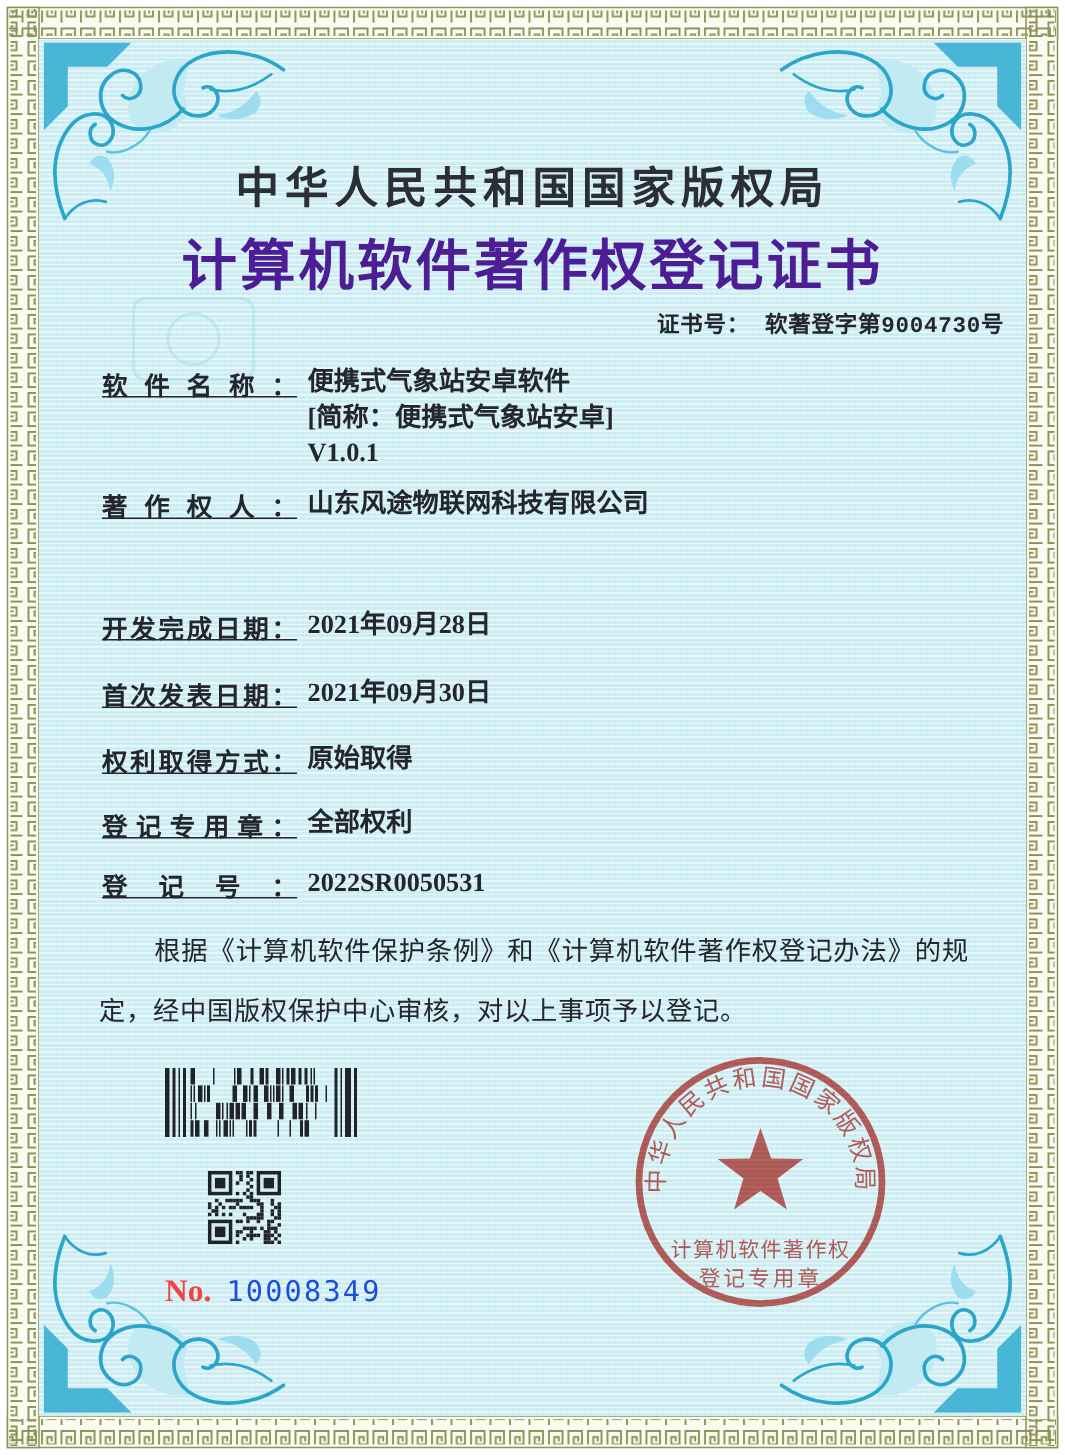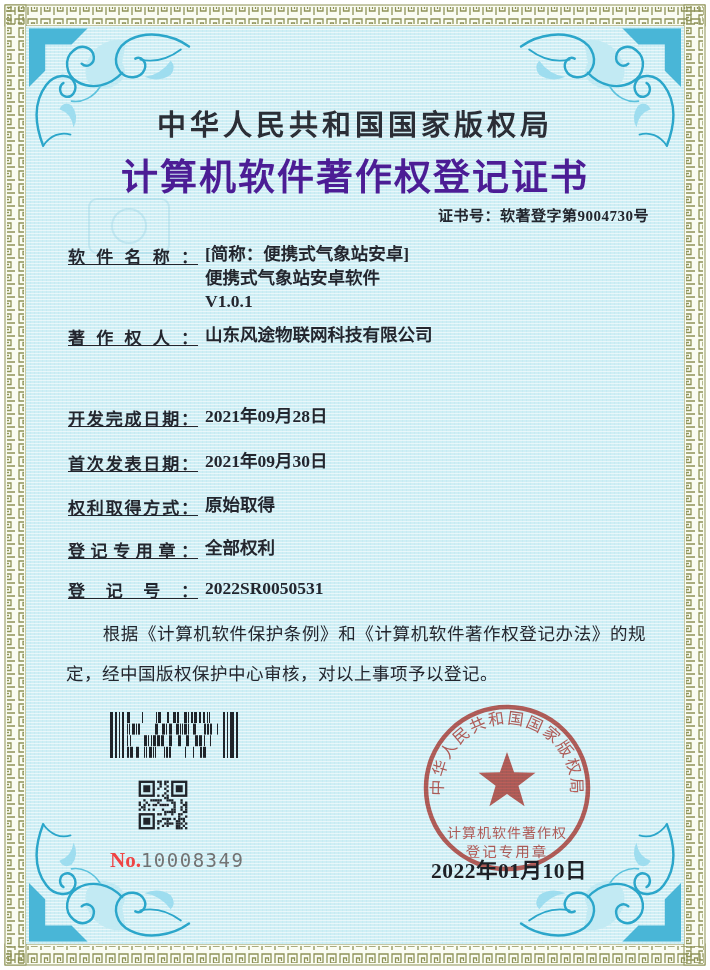--- a/index.html
+++ b/index.html
@@ -29,21 +29,21 @@
   }
   .cert-title{
     position:absolute;left:0;right:0;top:147px;text-align:center;
     font-family:"Liberation Serif",serif;font-weight:700;font-size:37px;
     letter-spacing:2px;color:#4c1d95;
   }
   .cert-no{
     position:absolute;left:438px;top:204px;font-size:15px;font-weight:700;color:#23262e;
     letter-spacing:.5px;white-space:nowrap;
   }
-  .cert-no .v{font-family:Liberation Serif, serif;}
+  .cert-no .v{margin-left:10px;font-family:Liberation Mono, monospace;}
 
   .row{position:absolute;left:68px;right:50px;}
   .row .lbl{
     position:absolute;left:0;top:0;width:130px;
     font-weight:700;font-size:17px;color:#23262e;
     text-align:justify;text-align-last:justify;text-decoration:underline;
   }
   .row .val{
     position:absolute;left:137px;top:0;right:0;
     font-family:"Liberation Serif",serif;font-weight:600;font-size:17.5px;
@@ -64,21 +64,21 @@
   .watermark::after{
     content:"";position:absolute;left:21px;top:8px;width:32px;height:32px;border-radius:50%;
     border:2px solid rgba(140,205,225,.45);
   }
 
   .barcode{position:absolute;left:110px;top:712px;width:128px;height:46px;}
   .qr{position:absolute;left:134px;top:776px;width:58px;height:58px;}
 
   .serial{position:absolute;left:110px;top:848px;white-space:nowrap;}
   .serial .no{font-family:"Liberation Serif",serif;font-weight:700;font-size:21px;color:#ef4444;}
-  .serial .num{font-family:"DejaVu Sans Mono",monospace;font-size:19px;color:#737373;letter-spacing:1.5px;}
+  .serial .num{font-family:"DejaVu Sans Mono",monospace;font-size:19px;color:#1d4ed8;letter-spacing:1.5px;margin-left:10px;}
 
   .seal{position:absolute;left:419px;top:700px;width:176px;height:176px;opacity:.88;mix-blend-mode:multiply;}
   .issue-date{
     position:absolute;left:431px;top:853px;
     font-family:"Liberation Serif",serif;font-weight:700;font-size:21.5px;color:#1d2026;
     letter-spacing:.5px;white-space:nowrap;
   }
 </style>
 </head>
 <body>
@@ -144,22 +144,22 @@
 
   <div class="authority">中华人民共和国国家版权局</div>
   <div class="cert-title">计算机软件著作权登记证书</div>
   <div class="cert-no">
     <span>证书号：</span><span class="v">软著登字第9004730号</span>
   </div>
 
   <div class="row" style="top:243px">
     <div class="lbl">软件名称：</div>
     <div class="val">
+      <div>便携式气象站安卓软件</div>
       <div>[简称：便携式气象站安卓]</div>
-      <div>便携式气象站安卓软件</div>
       <div>V1.0.1</div>
     </div>
   </div>
   <div class="row" style="top:324px">
     <div class="lbl">著作权人：</div>
     <div class="val">山东风途物联网科技有限公司</div>
   </div>
   <div class="row" style="top:405px">
     <div class="lbl">开发完成日期：</div>
     <div class="val">2021年09月28日</div>
@@ -387,15 +387,14 @@
       <polygon points="88,52 95.1,72.3 116.5,72.7 99.4,85.7 105.6,106.3 88,94 70.4,106.3 76.6,85.7 59.5,72.7 80.9,72.3" stroke="none"></polygon>
       <path id="sealArc" d="M35.6,124.7 A64,64 0 1 1 140.4,124.7" fill="none" stroke="none"></path>
       <text font-size="16" letter-spacing="2" font-family="Liberation Serif,serif" stroke="none">
         <textPath href="#sealArc" startOffset="50%" text-anchor="middle">中华人民共和国国家版权局</textPath>
       </text>
       <text x="88" y="138" text-anchor="middle" font-size="14" letter-spacing="1" font-family="Liberation Serif,serif" stroke="none">计算机软件著作权</text>
       <text x="88" y="157" text-anchor="middle" font-size="14.5" letter-spacing="2" font-family="Liberation Serif,serif" stroke="none">登记专用章</text>
     </g>
   </svg>
 
-  <div class="issue-date">2022年01月10日</div>
 
 </div>
 
 </body></html>

